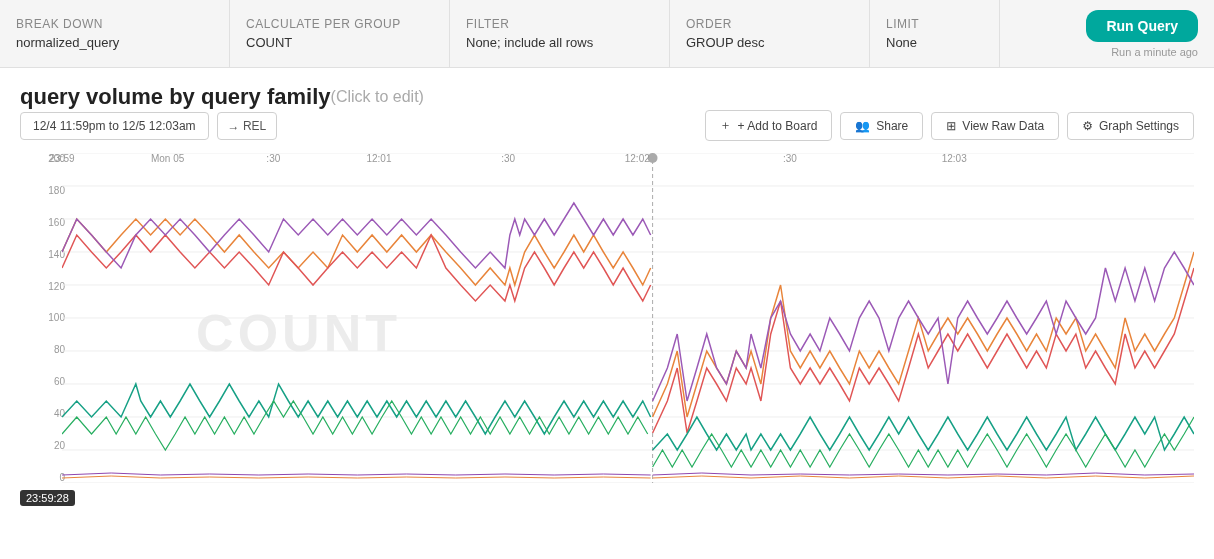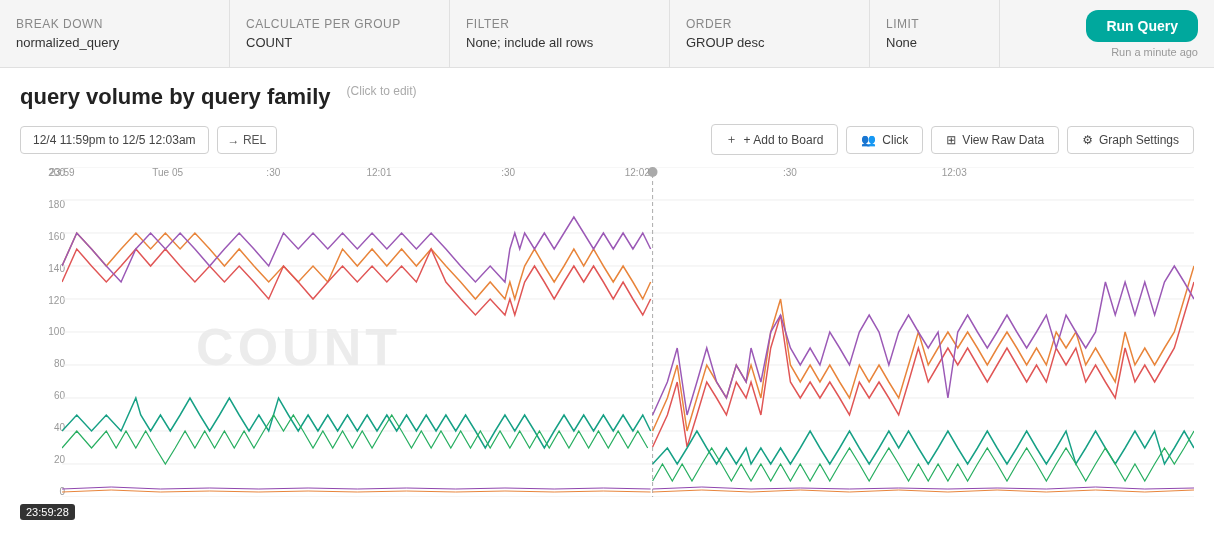--- a/index.html
+++ b/index.html
@@ -68,32 +68,31 @@
       color: #999;
       margin-top: 4px;
     }
 
     .content-area {
       padding: 16px 20px 0 20px;
     }
 
     .chart-title {
       display: flex;
-      gap: 16px;
-      margin-bottom: 14px;
+      align-items: center;
     }
 
     .chart-title h1 {
       font-size: 22px;
       font-weight: 600;
       color: #222;
     }
 
     .click-to-edit {
-      font-size: 12px;
+      font-size: 16px;
       color: #aaa;
       font-weight: 400;
     }
 
     .chart-toolbar {
       display: flex;
       align-items: center;
       justify-content: space-between;
       margin-bottom: 12px;
     }
@@ -258,21 +257,21 @@
       <button class="date-range-btn">12/4 11:59pm to 12/5 12:03am</button>
       <button class="rel-btn">→ REL</button>
     </div>
     <div class="chart-toolbar-right">
       <button class="toolbar-btn">
         <span>＋</span>
         <span>+ Add to Board</span>
       </button>
       <button class="toolbar-btn">
         <span>👥</span>
-        <span>Click</span>
+        <span>Share</span>
       </button>
       <button class="toolbar-btn">
         <span>⊞</span>
         <span>View Raw Data</span>
       </button>
       <button class="toolbar-btn">
         <span>⚙</span>
         <span>Graph Settings</span>
       </button>
     </div>
@@ -331,21 +330,21 @@
 
         <polyline fill="none" stroke="#8e44ad" stroke-width="1" points="0,322 50,320 100,322 150,321 200,322 250,321 300,322 350,321 400,322 450,321 500,322 550,321 598,322"></polyline>
         <polyline fill="none" stroke="#8e44ad" stroke-width="1" points="600,322 650,320 700,322 750,321 800,322 850,321 900,322 950,321 1000,322 1050,320 1100,322 1150,321"></polyline>
         <polyline fill="none" stroke="#e8843a" stroke-width="1" points="0,325 50,323 100,325 150,324 200,325 250,324 300,325 350,324 400,325 450,324 500,325 550,324 598,325"></polyline>
         <polyline fill="none" stroke="#e8843a" stroke-width="1" points="600,325 650,323 700,325 750,323 800,325 850,323 900,325 950,323 1000,325 1050,323 1100,325 1150,323"></polyline>
       </svg>
     </div>
 
     <div class="x-axis" id="x-axis" style="position: relative;">
         <span class="x-label" style="left: 0%;">23:59</span>
-        <span class="x-label" style="left: 9%;">Tue 05</span>
+        <span class="x-label" style="left: 9%;">Mon 05</span>
         <span class="x-label" style="left: 18%;">:30</span>
         <span class="x-label" style="left: 27%;">12:01</span>
         <span class="x-label" style="left: 38%;">:30</span>
         <span class="x-label" style="left: 49%;">12:02</span>
         <span class="x-label" style="left: 62%;">:30</span>
         <span class="x-label" style="left: 76%;">12:03</span>
       </div>
 
     <div class="timestamp-badge">23:59:28</div>
   </div>

